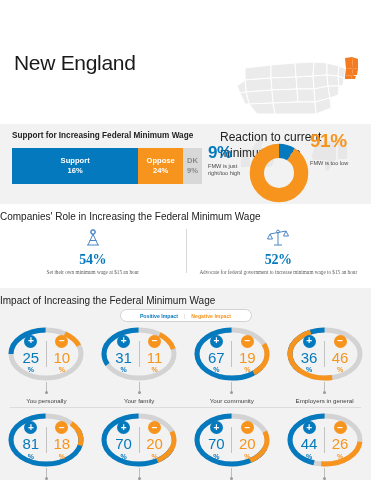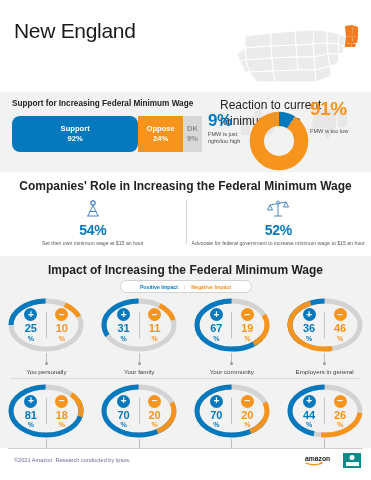--- a/index.html
+++ b/index.html
@@ -4,65 +4,65 @@
 <style>
   * { margin:0; padding:0; box-sizing:border-box; }
   html,body { width:371px; height:480px; }
   body {
     font-family:"Liberation Sans", sans-serif;
     background:#ffffff;
     color:#2b2b2b;
     position:relative;
     overflow:hidden;
   }
-  .page { position:relative; width:371px; height:408px; background:#fff; }
+  .page { position:relative; width:371px; height:408px; background:#fff;margin-top:32px; }
 
   
   .header { position:relative; height:92px; padding:20px 0 0 14px; }
   .title { font-size:21px; font-weight:400; color:#1a1a1a; letter-spacing:-.3px; line-height:1.05; }
   .subtitle { font-size:9.3px; color:#f5a623; line-height:1.42; margin-top:5px; max-width:195px; }
 
   .map-wrap { position:absolute; right:8px; top:16px; width:144px; height:74px; }
   .map-wrap svg { width:100%; height:100%; display:block; }
 
   
   .band-1 { position:relative; background:#f2f2f2; height:80px; }
   .band-2 { position:relative; background:#ffffff; height:84px; }
   .band-3 { position:relative; background:#f2f2f2; height:192px; }
 
   
   .supp { position:absolute; left:12px; top:6px; width:190px; }
   .supp h3 { font-size:8.2px; font-weight:bold; color:#222; line-height:1.35; }
   .bar { display:flex; height:36px; margin-top:7px; width:190px; }
   .bar .seg { display:flex; flex-direction:column; justify-content:center; align-items:center; overflow:hidden; }
   .bar .seg span { font-size:7.6px; font-weight:bold; line-height:1.35; white-space:nowrap; }
-  .seg-support { background:#0579bd; color:#fff;border-radius:8px; }
+  .seg-support { background:#0579bd; color:#fff; }
   .seg-oppose  { background:#f7941e; color:#fff; }
   .seg-dk      { background:#d8d8d8; color:#8a8a8a; }
 
   
   .react { position:absolute; left:213px; top:5px; width:152px; height:74px; }
   .react h3 { font-size:12px; font-weight:normal; color:#222; line-height:1.35;padding-left:7px; }
   .donut-box { position:absolute; left:36px; top:14px; width:60px; height:60px; }
   .donut-box svg { width:60px; height:60px; display:block; }
   .stat-left { position:absolute; left:-5px; top:16px; width:46px; text-align:left; }
   .stat-left .num { font-size:17px; font-weight:bold; color:#0579bd; line-height:.95; letter-spacing:-.5px; }
   .stat-left .lbl { font-size:5.6px; color:#4a4a4a; line-height:1.3; margin-top:2px; }
   .stat-right { position:absolute; left:97px; top:3px; width:56px; text-align:left; }
   .stat-right .num { font-size:19px; font-weight:bold; color:#f7941e; line-height:.95; letter-spacing:-.5px; }
   .stat-right .lbl { font-size:5.6px; color:#4a4a4a; line-height:1.3; margin-top:10px; }
   .thumb-wm { position:absolute; opacity:.085; }
   .thumb-up { left:26px; top:6px; width:42px; height:34px; }
   .thumb-dn { left:94px; top:10px; width:42px; height:34px; }
   .thumb-wm svg { width:100%; height:100%; }
 
   
-  .sec-title { text-align:center; font-size:12px; font-weight:bold; color:#222; padding-top:7px; }
+  .sec-title { font-size:10px; font-weight:normal; color:#222; padding-top:7px; }
   .cols { display:flex; margin-top:5px; }
-  .col { flex:1; text-align:center; position:relative; padding:0 6px; }
+  .col { flex:1; text-align:center; position:relative; padding:0 6px;font-family:Liberation Serif, serif; }
   .col + .col::before {
     content:""; position:absolute; left:0; top:2px; bottom:4px; width:1px; background:#d6d6d6;
   }
   .col .ico { height:23px; display:flex; align-items:flex-end; justify-content:center; }
   .col .ico svg { display:block; }
   .col .pct { font-size:14px; font-weight:bold; color:#0579bd; line-height:1.1; margin-top:2px; letter-spacing:-.3px; }
   .col .cap { font-size:5.2px; color:#5a5a5a; line-height:1.42; margin-top:2px; }
 
   
   .legend {
@@ -82,21 +82,21 @@
     position:absolute; left:0; top:0; width:84px; height:56px;
     display:flex; align-items:center; justify-content:center; gap:0;
   }
   .vgroup { width:30px; display:flex; flex-direction:column; align-items:center; }
   .vgroup .badge {
     width:13px; height:13px; border-radius:50%; display:flex; align-items:center; justify-content:center;
     color:#fff; font-size:10px; font-weight:bold; line-height:1;
   }
   .badge-pos { background:#0579bd; }
   .badge-neg { background:#f7941e; }
-  .vgroup .v { font-size:11px; font-weight:bold; line-height:1.15; margin-top:1px; }
+  .vgroup .v { font-size:15px; font-weight:normal; line-height:1.15; margin-top:1px; }
   .vgroup .u { font-size:7px; font-weight:bold; line-height:1; }
   .vpos .v, .vpos .u { color:#0579bd; }
   .vneg .v, .vneg .u { color:#f7941e; }
   .vdivide { width:1px; height:26px; background:#c3c3c3; }
 
   .stem { width:1px; height:9px; background:#bdbdbd; }
   .stem-dot { width:3px; height:3px; border-radius:50%; background:#9a9a9a; }
   .ring-label { font-size:6.2px; color:#3d3d3d; margin-top:3px; text-align:center; line-height:1.2; }
   .row-rule { height:1px; background:#dcdcdc; margin:3px 10px 0; }
 
@@ -156,21 +156,21 @@
     </div>
   </div>
 
   <div class="band-1">
 
     <div class="supp">
       <h3>Support for Increasing Federal Minimum Wage</h3>
       <div class="bar">
         <div class="seg seg-support" style="width:66.5%">
           <span>Support</span>
-          <span>92%</span>
+          <span>16%</span>
         </div>
         <div class="seg seg-oppose" style="width:23.5%">
           <span>Oppose</span>
           <span>24%</span>
         </div>
         <div class="seg seg-dk" style="width:10%">
           <span>DK</span>
           <span>9%</span>
         </div>
       </div>

